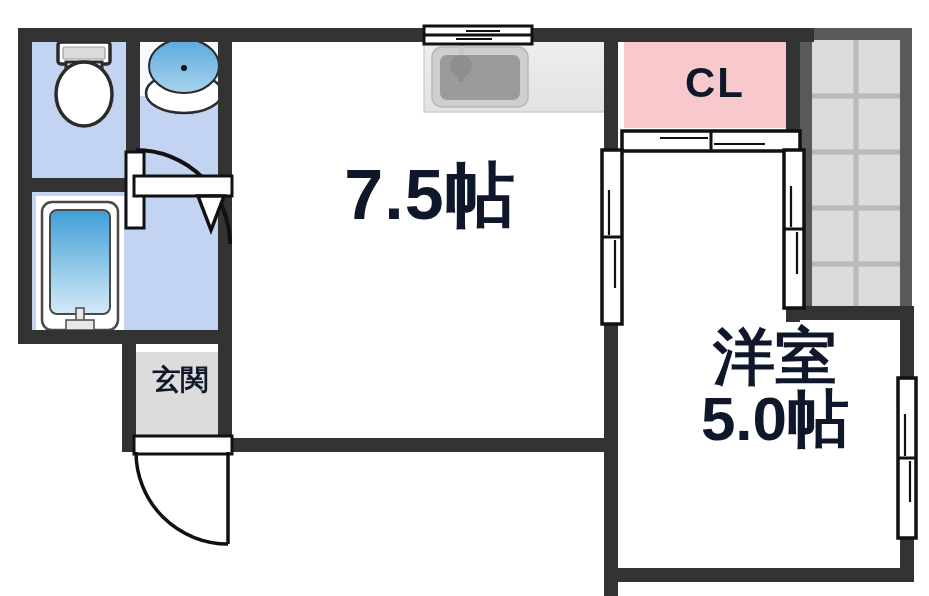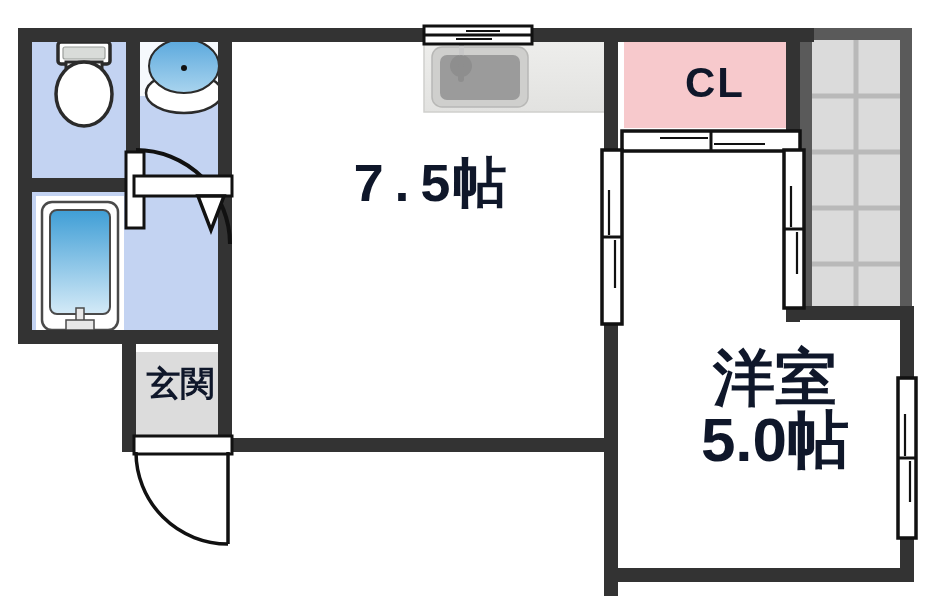--- a/index.html
+++ b/index.html
@@ -34,40 +34,40 @@
     pointer-events: none;
     font-family: "Liberation Sans", sans-serif;
   }
   #label-ldk {
     left: 330px;
     top: 160px;
     width: 200px;
     font-size: 72px;
     letter-spacing: 1px;
   }
-  #label-ldk .line2 { font-size: 54px; font-family: Liberation Mono, monospace; }
+  #label-ldk .line2 { font-size: 70px; }
   #label-yoshitsu {
     left: 660px;
-    top: 347px;
+    top: 326px;
     width: 230px;
     font-size: 62px;
   }
   #label-yoshitsu .line2 { font-size: 62px; }
   #label-cl {
     left: 640px;
     top: 62px;
     width: 150px;
     font-size: 42px;
     letter-spacing: 2px;
   }
   #label-genkan {
     left: 133px;
     top: 366px;
     width: 95px;
-    font-size: 34px;
+    font-size: 28px;
     letter-spacing: 0px;
   }
   .lbl-line { display: block; }
 </style>
 </head>
 <body>
 
 <div id="floorplan-root">
 
   <svg id="floorplan-svg" width="929" height="596" viewBox="0 0 929 596">

